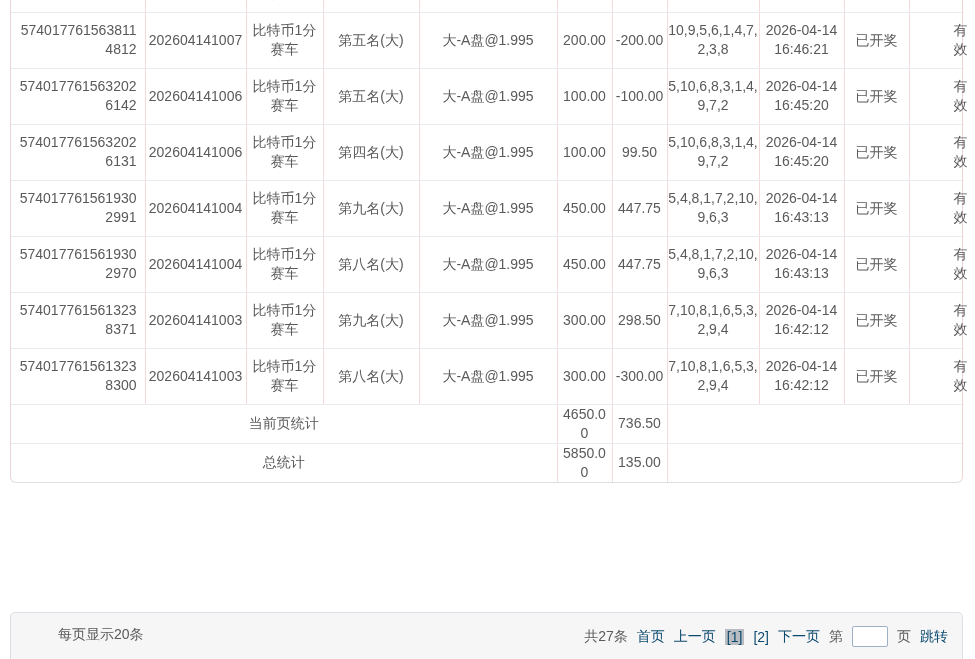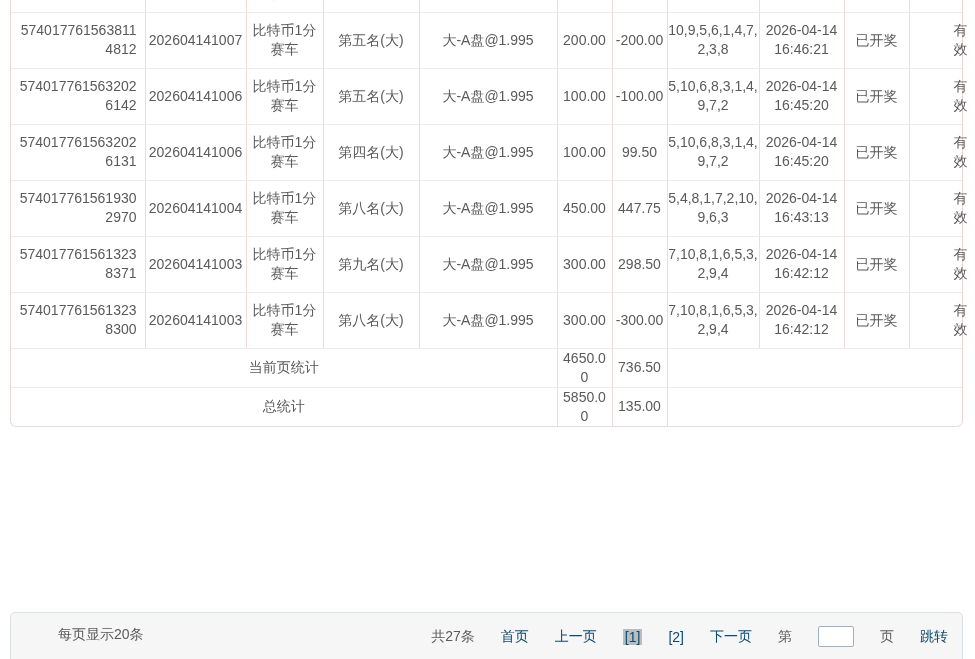--- a/index.html
+++ b/index.html
@@ -59,21 +59,21 @@
     display:flex;
     align-items:flex-start;
     padding:13px 14px 0 14px;
     font-size:14px;
   }
   .pager-left { color:#5a5a5a;margin-left:33px; }
   .pager-right {
     margin-left:auto;
     display:flex;
     align-items:center;
-    gap:26px;
+    gap:9px;
     white-space:nowrap;
   }
   .pager-link {
     color:#0c4a6e;
     text-decoration:none;
     cursor:pointer;
   }
   .pager-link.current {
     background:#b9bcc0;
     padding:0 2px;
@@ -152,20 +152,33 @@
           <tr class="data-row">
     <td>5740177615632026131</td>
     <td>202604141006</td>
     <td>比特币1分赛车</td>
     <td>第四名(大)</td>
     <td>大-A盘@1.995</td>
     <td>100.00</td>
     <td>99.50</td>
     <td>5,10,6,8,3,1,4,9,7,2</td>
     <td>2026-04-14 16:45:20</td>
+    <td>已开奖</td>
+    <td>有效</td>
+  </tr>
+          <tr class="data-row">
+    <td>5740177615619302991</td>
+    <td>202604141004</td>
+    <td>比特币1分赛车</td>
+    <td>第九名(大)</td>
+    <td>大-A盘@1.995</td>
+    <td>450.00</td>
+    <td>447.75</td>
+    <td>5,4,8,1,7,2,10,9,6,3</td>
+    <td>2026-04-14 16:43:13</td>
     <td>已开奖</td>
     <td>有效</td>
   </tr>
           <tr class="data-row">
     <td>5740177615619302970</td>
     <td>202604141004</td>
     <td>比特币1分赛车</td>
     <td>第八名(大)</td>
     <td>大-A盘@1.995</td>
     <td>450.00</td>

